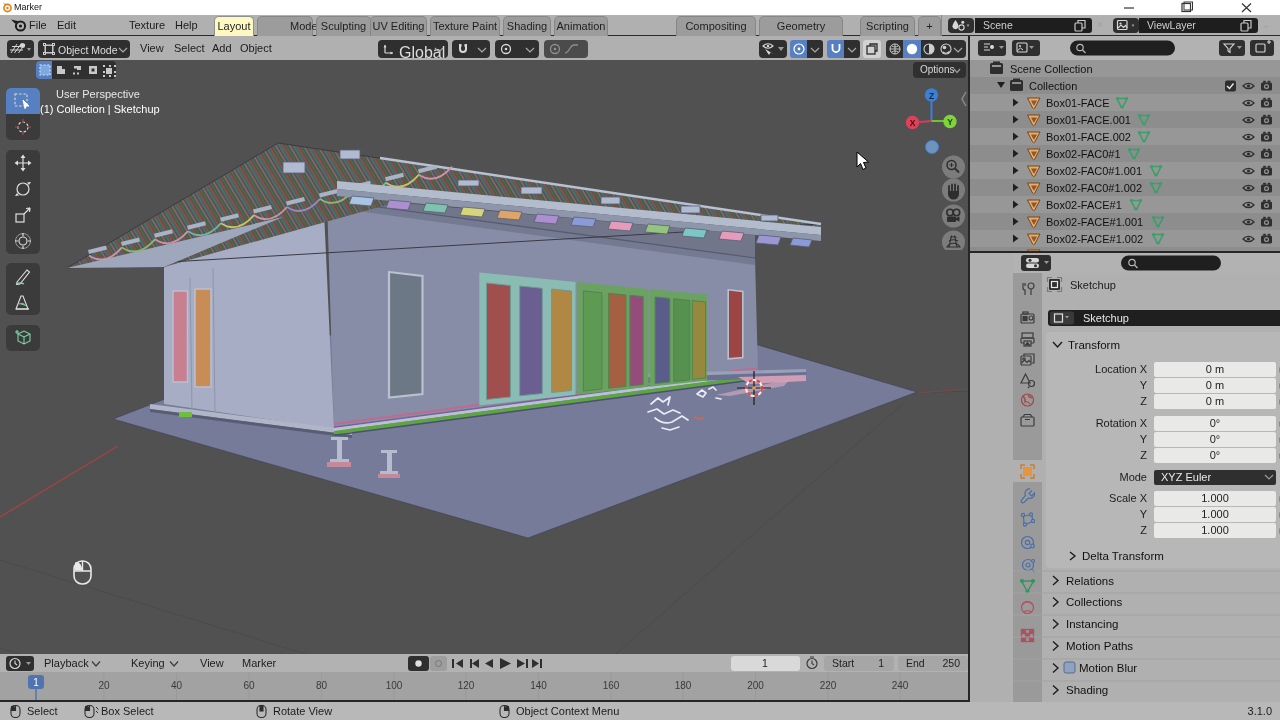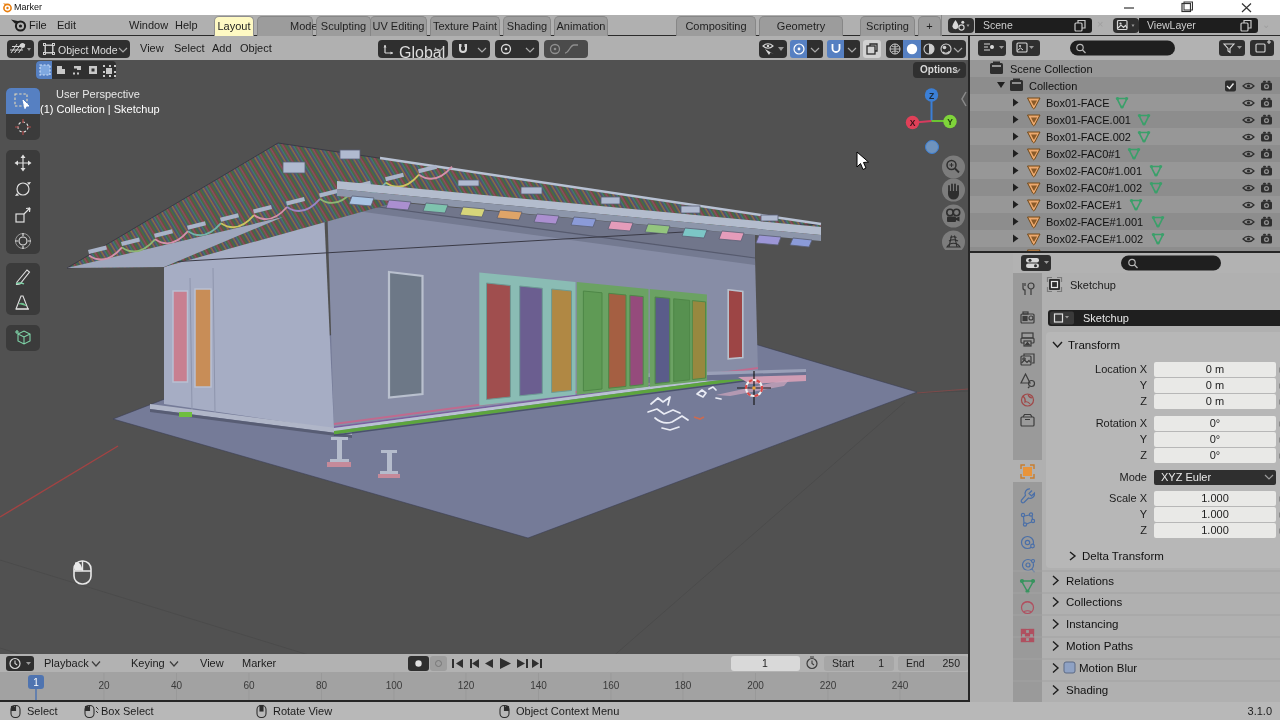--- a/index.html
+++ b/index.html
@@ -36,21 +36,21 @@
 
   <div class="abs" style="left:0;top:15px;width:1280px;height:21px;background:#b0b0b0;border-bottom:1px solid #2b2b2b;"></div>
   <svg class="abs" style="left:8px;top:18px" width="22" height="16" viewBox="0 0 22 16">
     <circle cx="12.5" cy="8" r="4.6" fill="none" stroke="#1d1d1d" stroke-width="2"></circle>
     <circle cx="12.5" cy="8" r="1.6" fill="#1d1d1d"></circle>
     <path d="M10.5 3.2 L3 1.6 L7.2 5.8 Z" fill="#1d1d1d"></path>
   </svg>
   <div class="menu" style="left:29px;">File</div>
   <div class="menu" style="left:57px;">Edit</div>
   <div class="menu" style="left:102px;margin-top:44px;">Render</div>
-  <div class="menu" style="left:129px;">Window</div>
+  <div class="menu" style="left:129px;">Texture</div>
   <div class="menu" style="left:175px;">Help</div>
 
   <div class="tab active" style="left:214px;width:40px;">Layout</div>
   <div class="tab" style="left:257px;width:56px;padding-left:32px;">Modeling</div>
   <div class="tab" style="left:316px;width:55px;">Sculpting</div>
   <div class="tab" style="left:370px;width:57px;">UV Editing</div>
   <div class="tab" style="left:430px;width:70px;">Texture Paint</div>
   <div class="tab" style="left:503px;width:48px;">Shading</div>
   <div class="tab" style="left:554px;width:54px;">Animation</div>
   <div class="tab" style="left:611px;width:80px;margin-top:20px;">Rendering</div>
@@ -392,21 +392,21 @@
         <rect x="66" y="3" width="2" height="2"></rect>
           <rect x="72" y="3" width="2" height="2"></rect>
           <rect x="77" y="3" width="2" height="2"></rect>
         <rect x="66" y="9" width="2" height="2"></rect>
           <rect x="77" y="9" width="2" height="2"></rect>
         <rect x="66" y="13" width="2" height="2"></rect>
           <rect x="72" y="13" width="2" height="2"></rect>
           <rect x="77" y="13" width="2" height="2"></rect>
       </g>
     </svg>
-    <div class="abs" style="left:913px;top:2px;width:53px;height:16px;background:#303030;border-radius:4px;color:#d8d8d8;font-size:10px;text-align:left;padding:2px 0 7px 7px;font-weight:bold;">Options
+    <div class="abs" style="left:913px;top:2px;width:53px;height:16px;background:#303030;border-radius:4px;color:#d8d8d8;font-size:10px;text-align:left;padding:2px 0 7px 7px;">Options
       <svg style="position:absolute;right:5px;top:6px" width="8" height="6">
           <path d="M1 1 L4 4.5 L7 1" fill="none" stroke="#999" stroke-width="1.2"></path>
         </svg>
     </div>
 
     
     <div class="abs" style="left:56px;top:28px;font-size:11px;color:#e8e8e8;">User Perspective</div>
     <div class="abs" style="left:40px;top:43px;font-size:11px;color:#ffffff;">(1) Collection | Sketchup</div>
 
     

